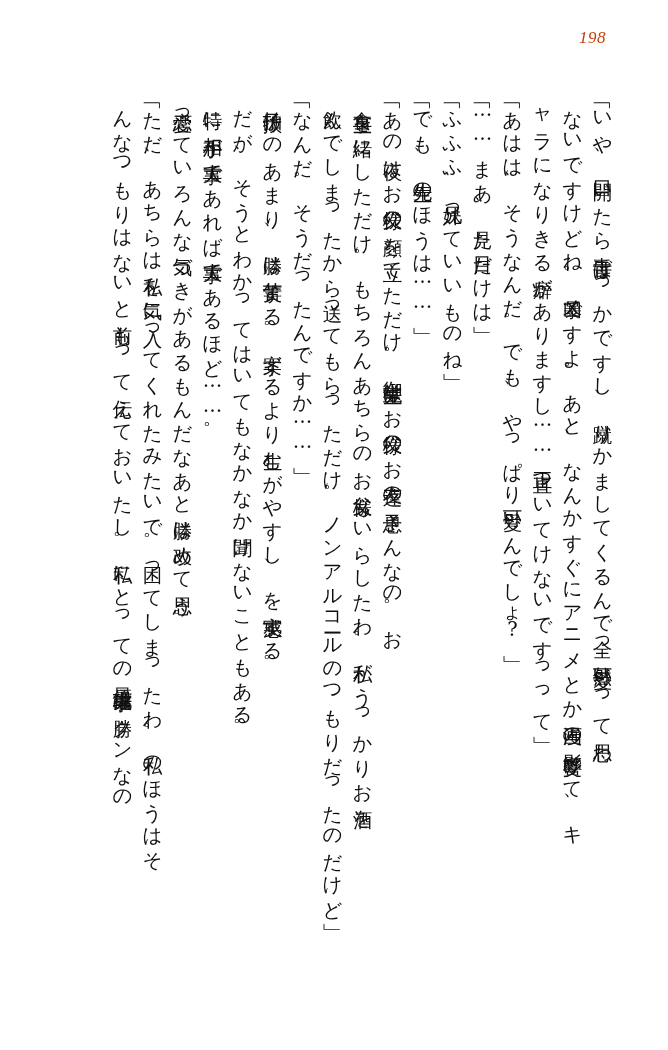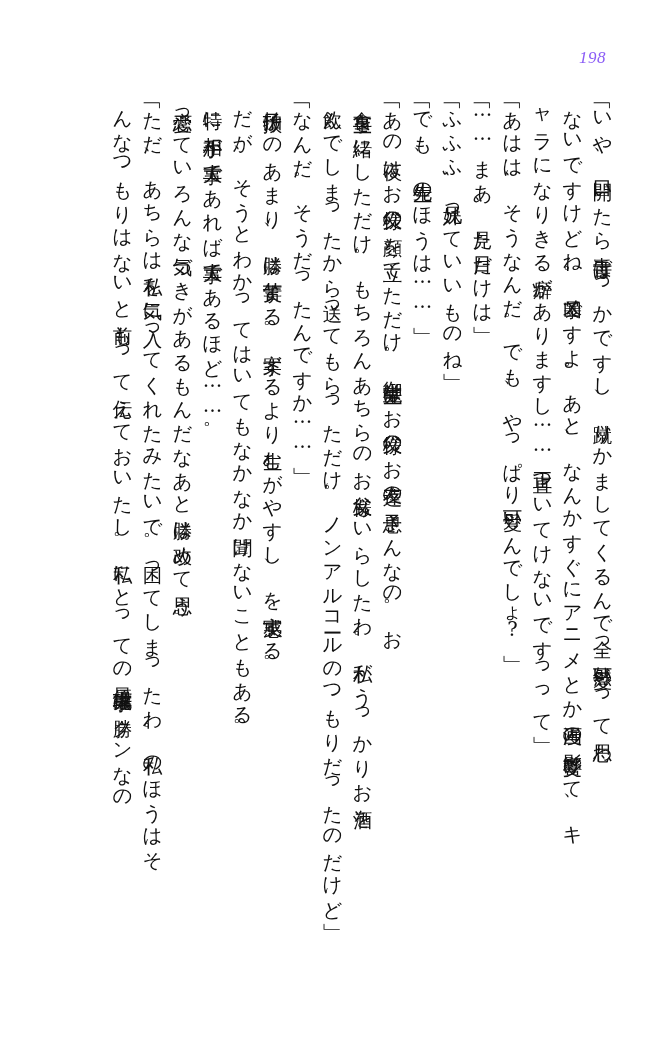--- a/index.html
+++ b/index.html
@@ -20,27 +20,27 @@
     position: absolute;
     inset: 0;
     width: 668px;
     height: 1050px;
     background: #ffffff;
   }
 
   
   .page-number {
     position: absolute;
-    top: 48px;
+    top: 28px;
     right: 62px;
     font-family: "Liberation Serif", "DejaVu Serif", serif;
     font-style: italic;
     font-size: 17px;
     letter-spacing: 0.5px;
-    color: #8b5cf6;
+    color: #c2410c;
   }
 
   
   .text-body {
     position: absolute;
     top: 96px;
     right: 56px;
     left: 40px;
     height: 915px;
     display: flex;

